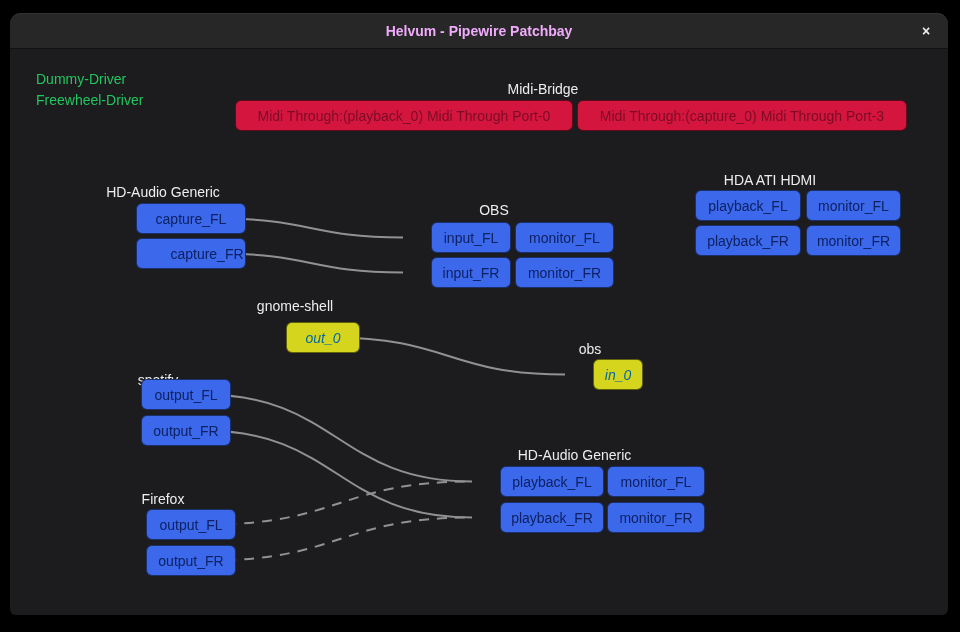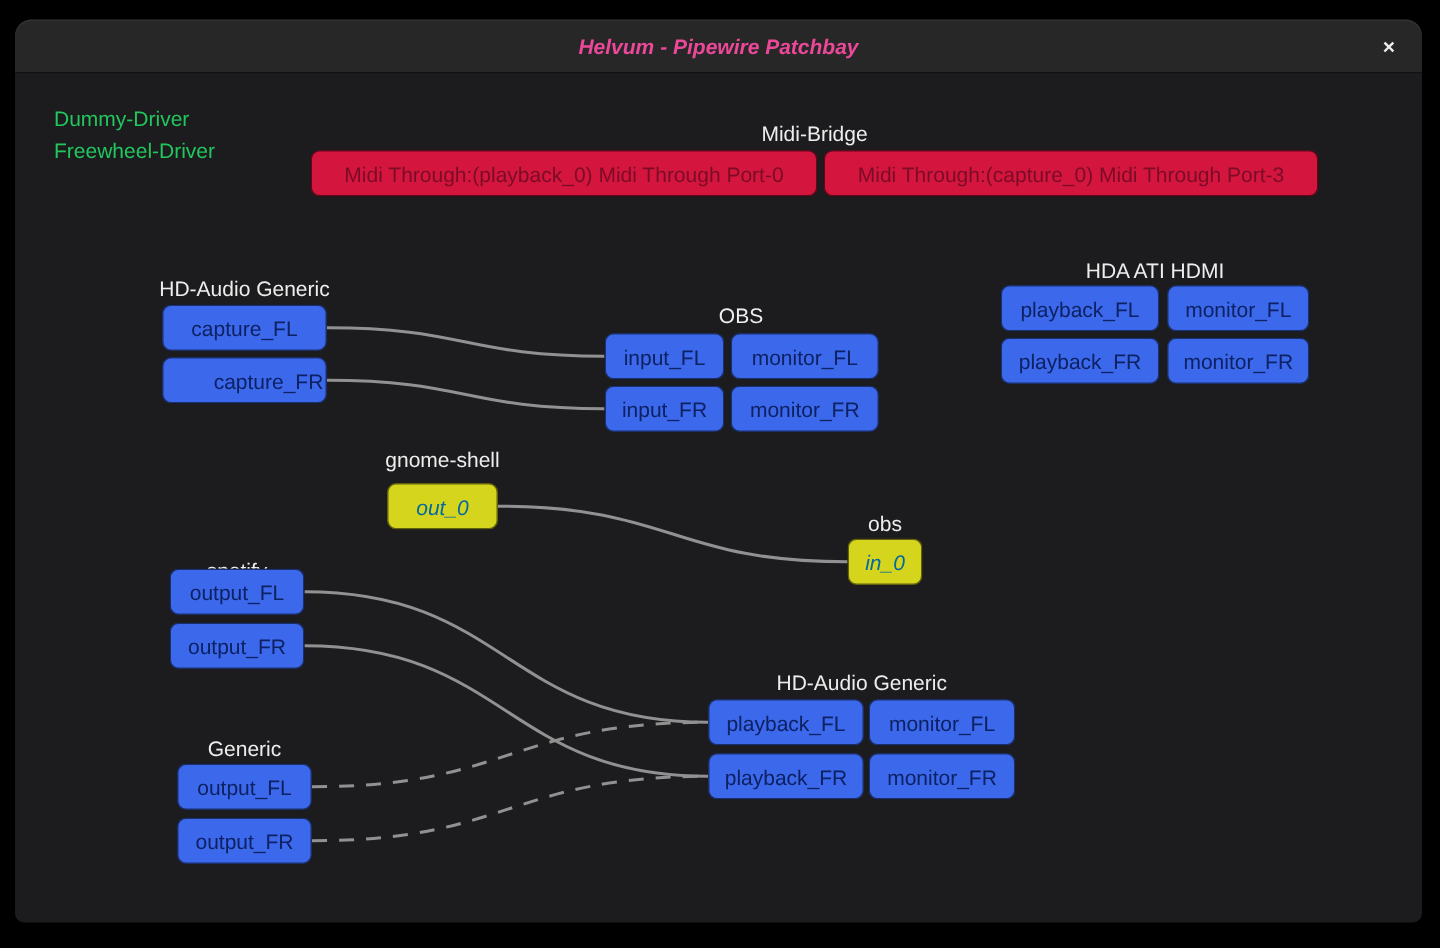--- a/index.html
+++ b/index.html
@@ -15,36 +15,36 @@
     box-shadow:0 3px 16px rgba(0,0,0,.85);
   }
   .titlebar {
     position:absolute; left:0; top:0; right:0; height:35px;
     background:#272727;
     border-radius:11px 11px 0 0;
     border-bottom:1px solid #121212;
     box-shadow:inset 0 1px 0 rgba(255,255,255,.06);
     display:flex; align-items:center; justify-content:center;
   }
-  .title { color:#ec4899; font-size:14px; font-weight:700;font-style:italic; }
+  .title { color:#f0abfc; font-size:14px; font-weight:700; }
   .close-btn {
     position:absolute; right:8px; top:50%; transform:translateY(-50%);
     width:28px; height:28px; background:none; border:none;
     color:#ededed; font-size:14px; font-weight:700; line-height:28px;
     text-align:center; cursor:pointer; padding:0; border-radius:6px;
   }
 
   .driver { position:absolute; color:#22c55e; font-size:14px; height:17px; line-height:17px; }
   .nlabel { position:absolute; color:#ededed; font-size:14px; height:16px; line-height:16px; text-align:center; white-space:nowrap; }
 
   .port {
     position:absolute; box-sizing:border-box; height:31px;
     border-radius:6px; border:1px solid rgba(0,0,0,.55);
     display:flex; align-items:center; justify-content:center;
-    font-size:14px; cursor:pointer; white-space:nowrap; overflow:hidden;
+    font-size:14px; cursor:pointer; white-space:nowrap; overflow:hidden;margin-left:28px;
   }
   .audio { background:#3c69ec; color:#0d2163; }
   .midi  { background:#d4163f; color:#7c0c26; }
   .video { background:#d6d51d; color:#0369a1;font-style:italic; }
 
   svg.cables { position:absolute; left:0; top:0; pointer-events:none; }
   .cable { fill:none; stroke:#919191; stroke-width:2; }
   .cable.dashed { stroke-dasharray:10 8; }
 </style>
 </head>
@@ -99,15 +99,15 @@
 <div class="nlabel" style="left:113px; top:360px; width:90px;margin-top:12px;">spotify</div>
 <div class="port audio" style="left:113px; top:379px; width:90px;">output_FL</div>
 <div class="port audio" style="left:113px; top:415px; width:90px;">output_FR</div>
 
 <div class="nlabel" style="left:472px; top:447px; width:205px;">HD-Audio Generic</div>
 <div class="port audio" style="left:472px; top:466px; width:104px;">playback_FL</div>
 <div class="port audio" style="left:579px; top:466px; width:98px;">monitor_FL</div>
 <div class="port audio" style="left:472px; top:502px; width:104px;">playback_FR</div>
 <div class="port audio" style="left:579px; top:502px; width:98px;">monitor_FR</div>
 
-<div class="nlabel" style="left:118px; top:491px; width:90px;">Generic</div>
+<div class="nlabel" style="left:118px; top:491px; width:90px;">Firefox</div>
 <div class="port audio" style="left:118px; top:509px; width:90px;">output_FL</div>
 <div class="port audio" style="left:118px; top:545px; width:90px;">output_FR</div>
 
 </body></html>

